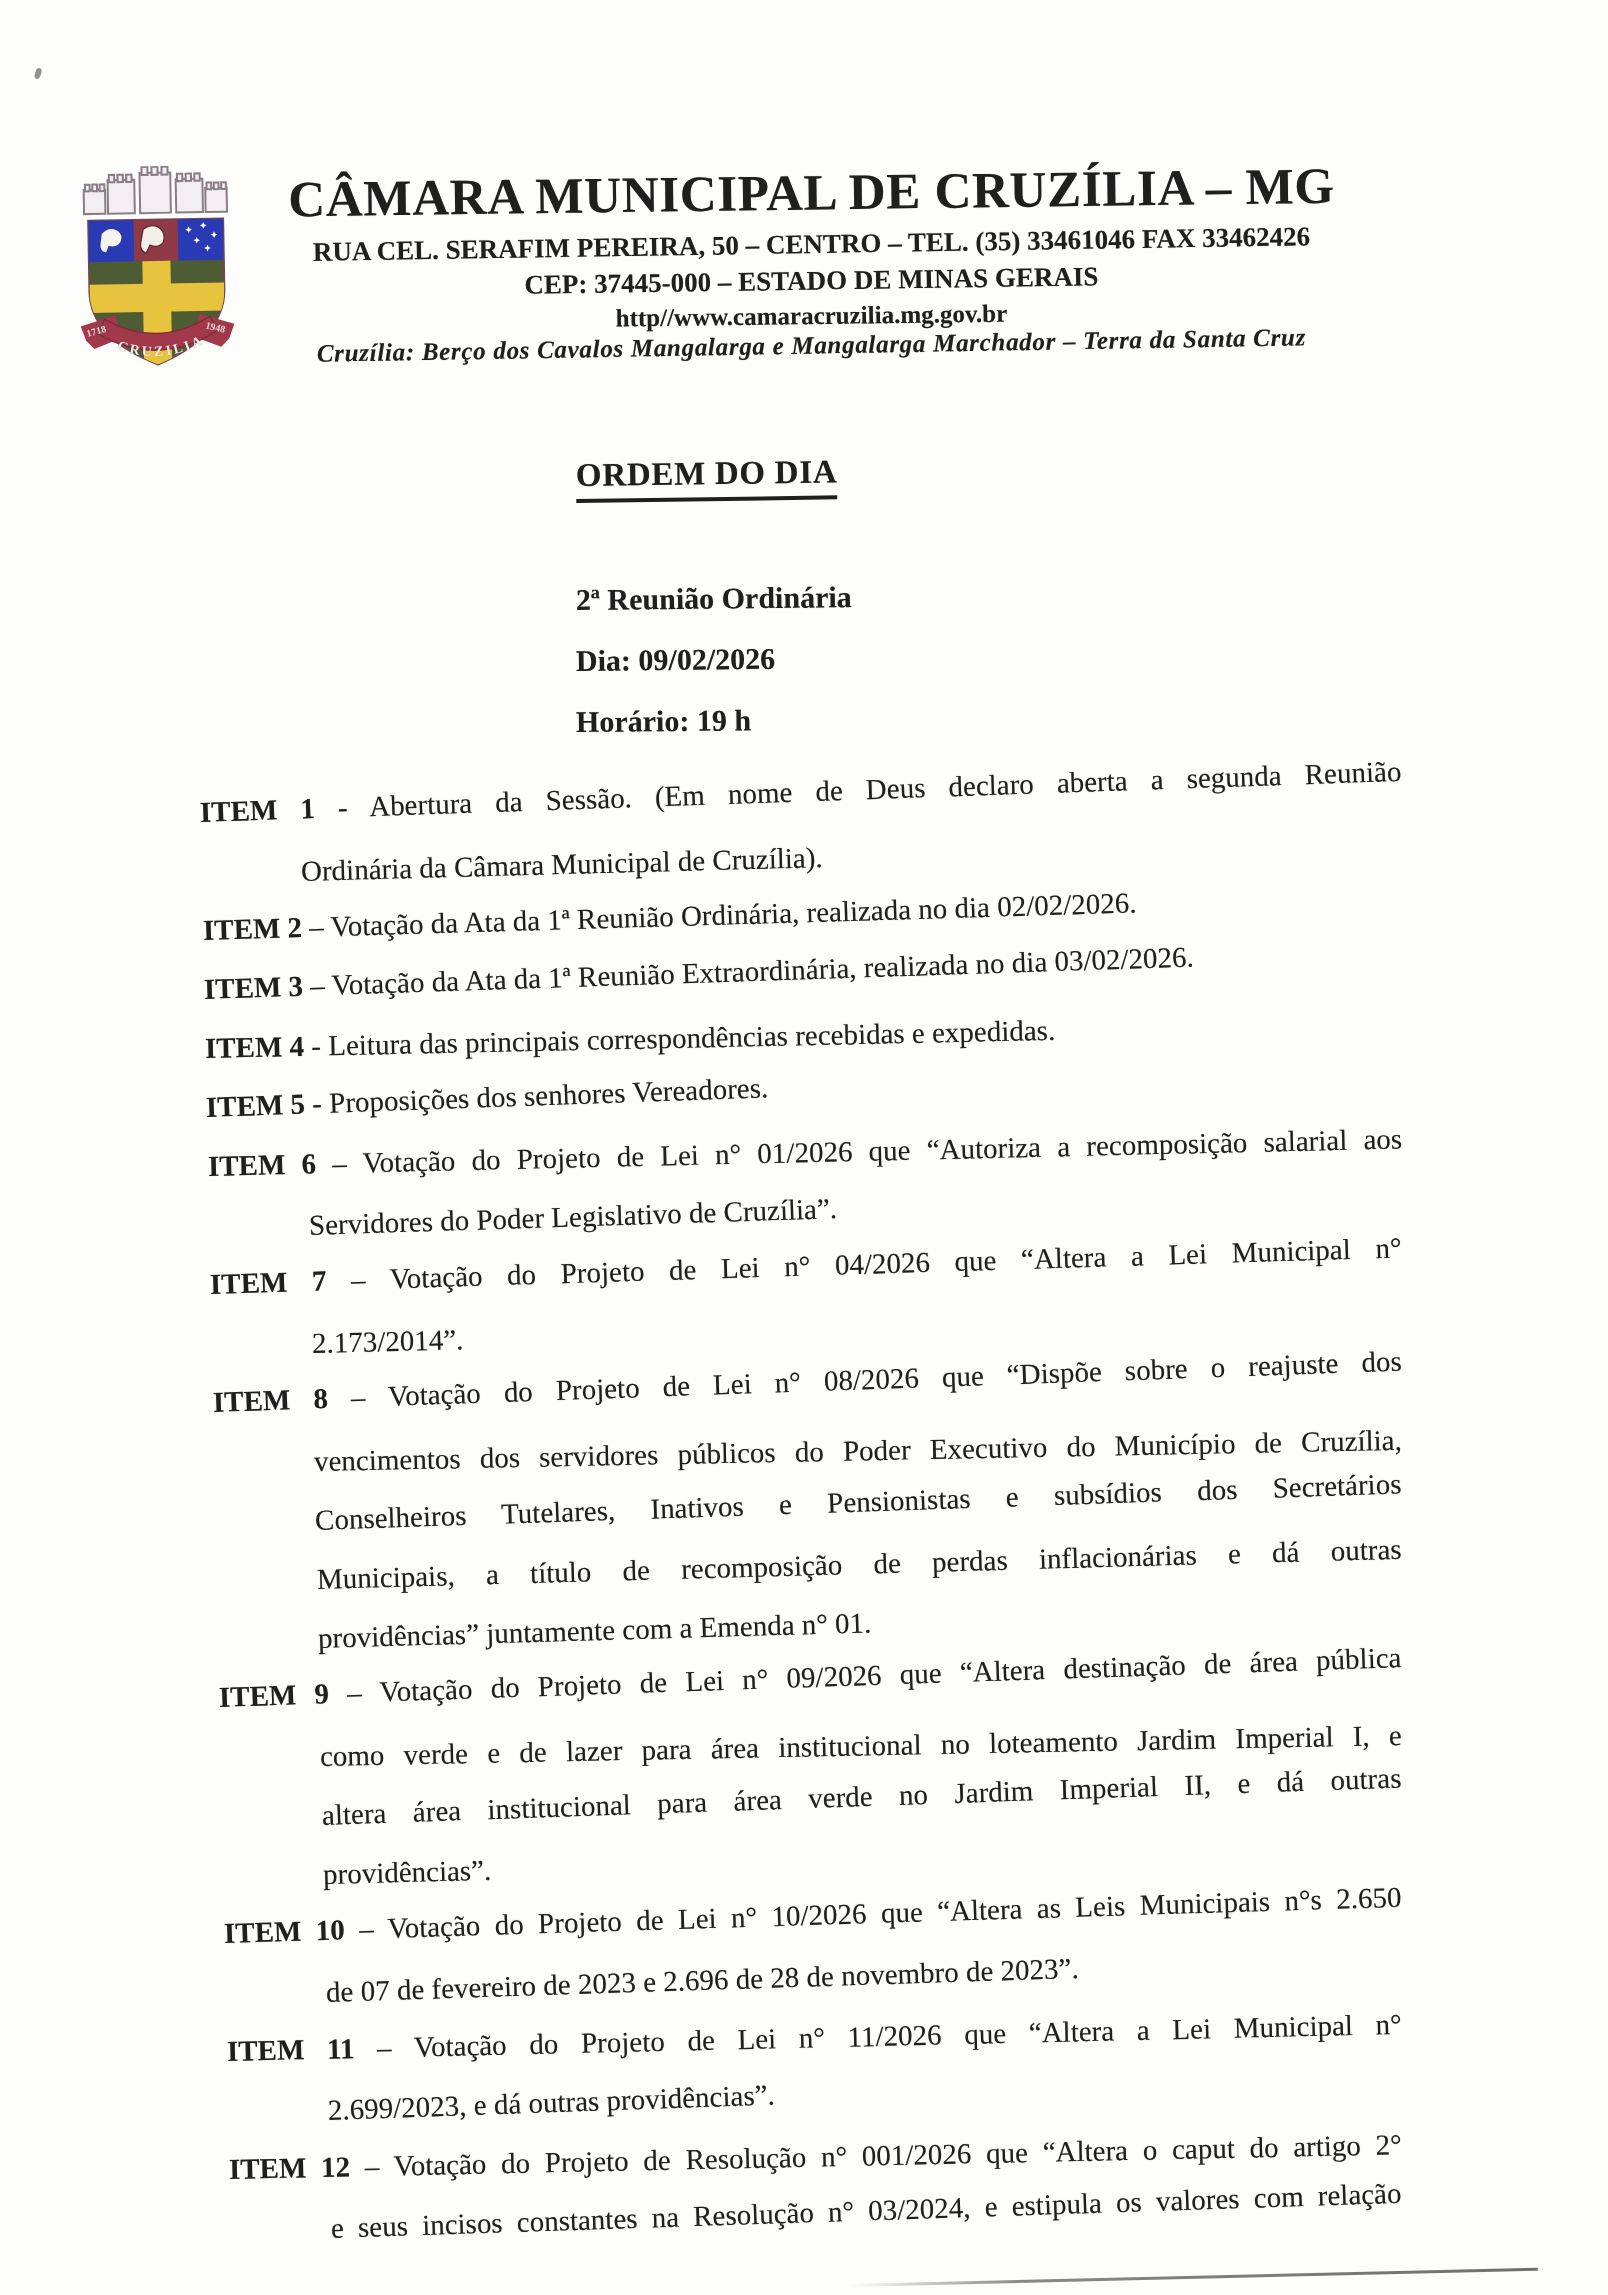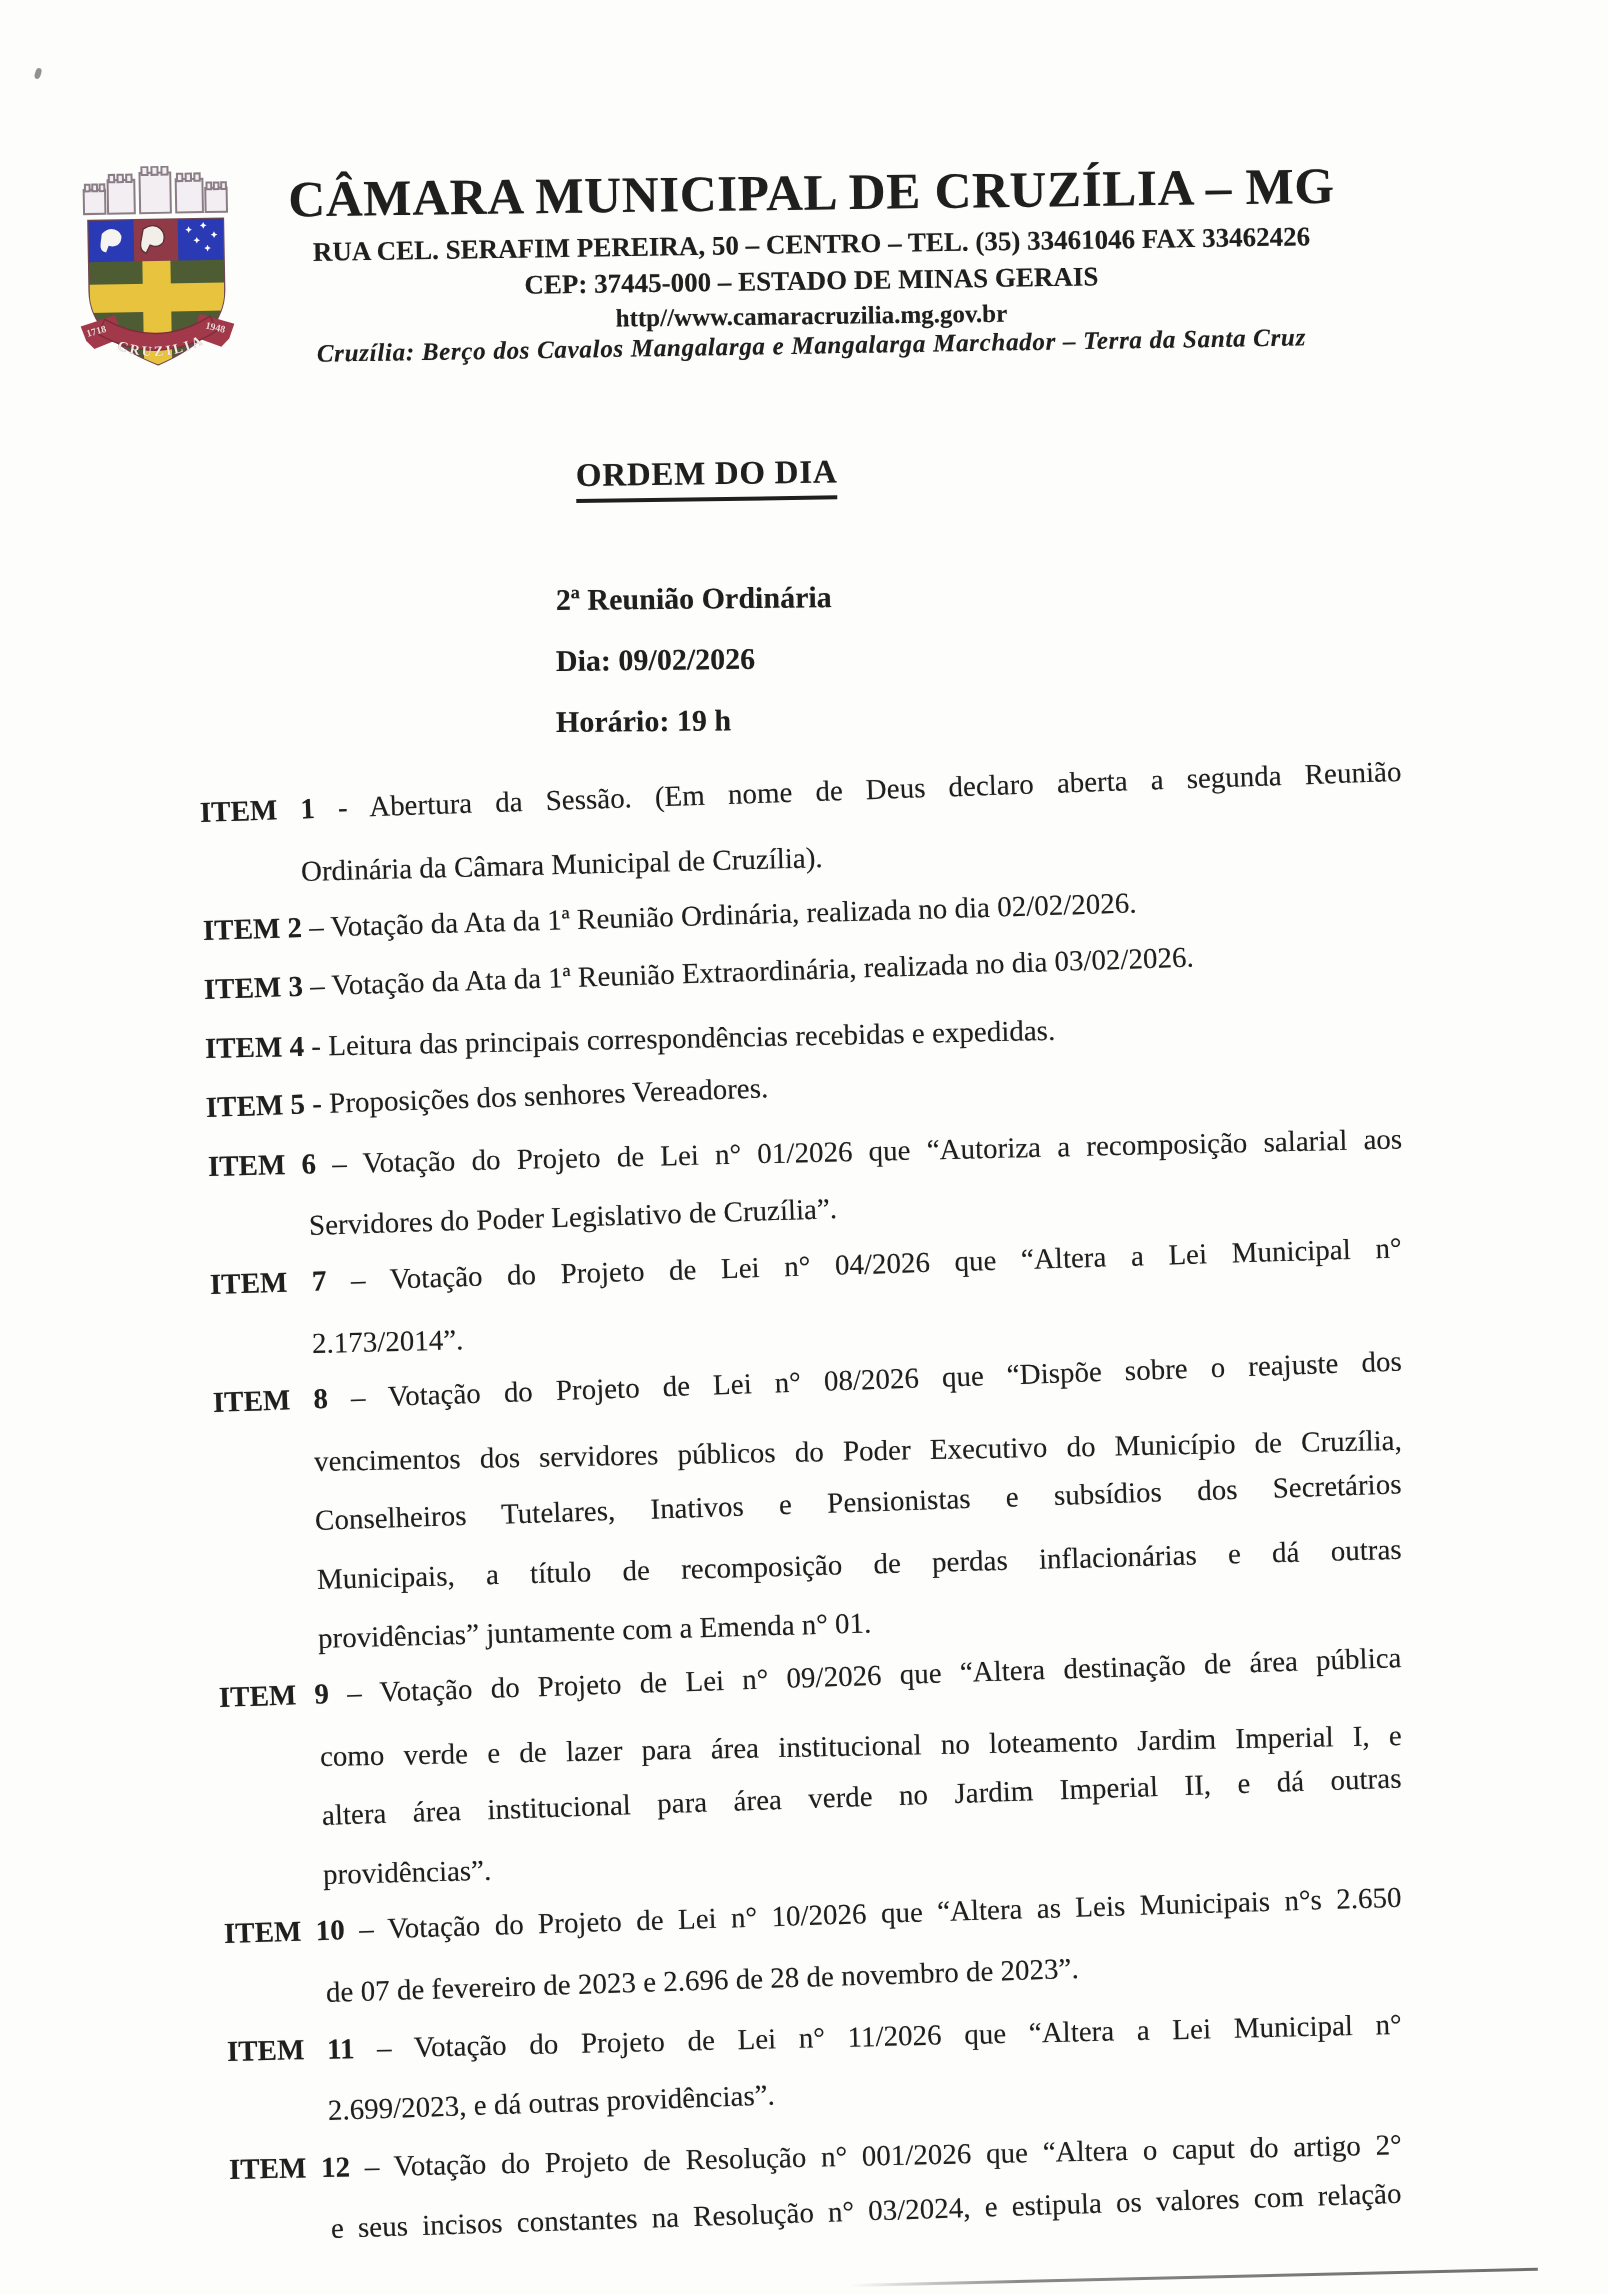--- a/index.html
+++ b/index.html
@@ -23,21 +23,21 @@
   .addr    {top:238px; font-size:27px; transform:rotate(-0.9deg);}
   .cep     {top:274px; font-size:27px; transform:rotate(-0.85deg);}
   .site    {top:309px; font-size:25px; transform:rotate(-0.7deg);}
   .motto   {top:341px; font-size:25px; font-weight:bold; font-style:italic; letter-spacing:0.7px; transform:rotate(-0.95deg);}
   
   .doc-title{
     position:absolute; left:576px; top:457px; font-size:33px; font-weight:bold;
     letter-spacing:0.7px; transform:rotate(-0.8deg); transform-origin:0 50%;
   }
   .doc-title .u{display:inline-block; padding-bottom:5.3px; border-bottom:4px solid var(--ink);}
-  .meeting{position:absolute; left:556px; top:569px; transform-origin:0 0;}
+  .meeting{position:absolute; left:576px; top:569px; transform-origin:0 0;}
   .meeting-line{height:61px; line-height:61px; font-size:30px; font-weight:bold; white-space:nowrap; transform-origin:0 50%;}
   .meeting-line:nth-child(1){transform:rotate(-0.6deg);}
   .meeting-line:nth-child(2){transform:rotate(-0.65deg);}
   .meeting-line:nth-child(3){transform:rotate(-0.55deg);}
   .agenda{position:absolute; left:200px; top:783px; width:1202px;}
   .agenda-line{
     height:59px; line-height:59px; font-size:29px; white-space:nowrap;
     transform-origin:0 50%;
   }
   .agenda-line.just{text-align:justify; text-align-last:justify;}

